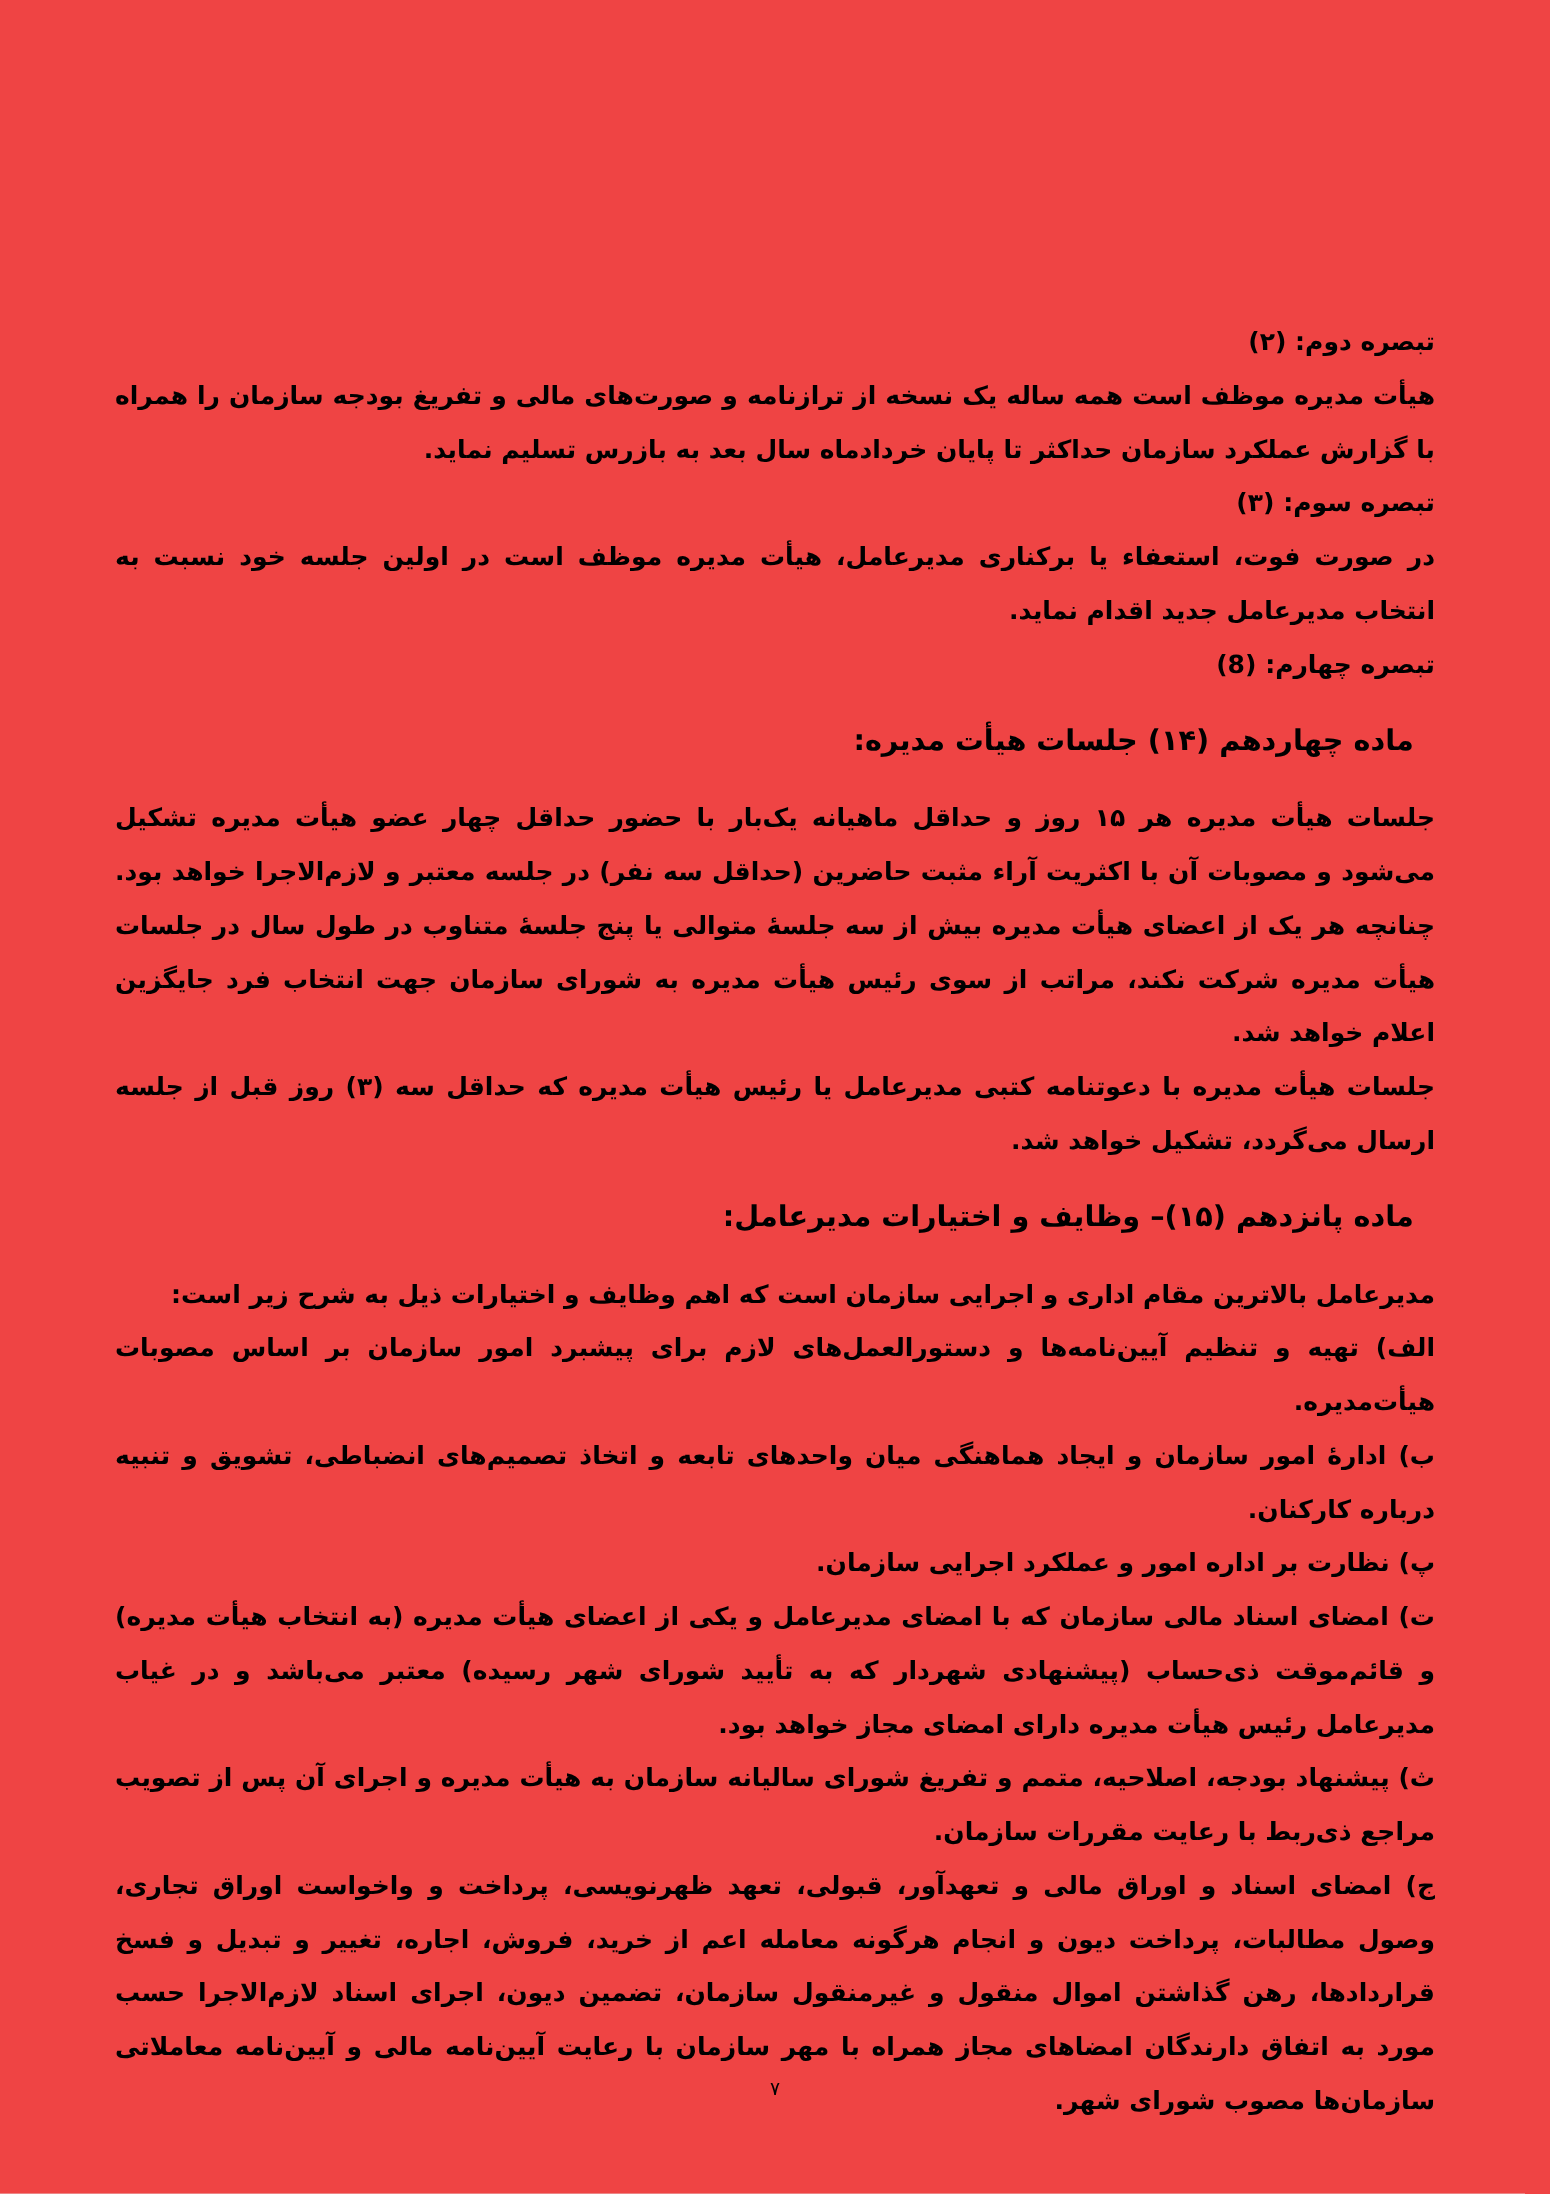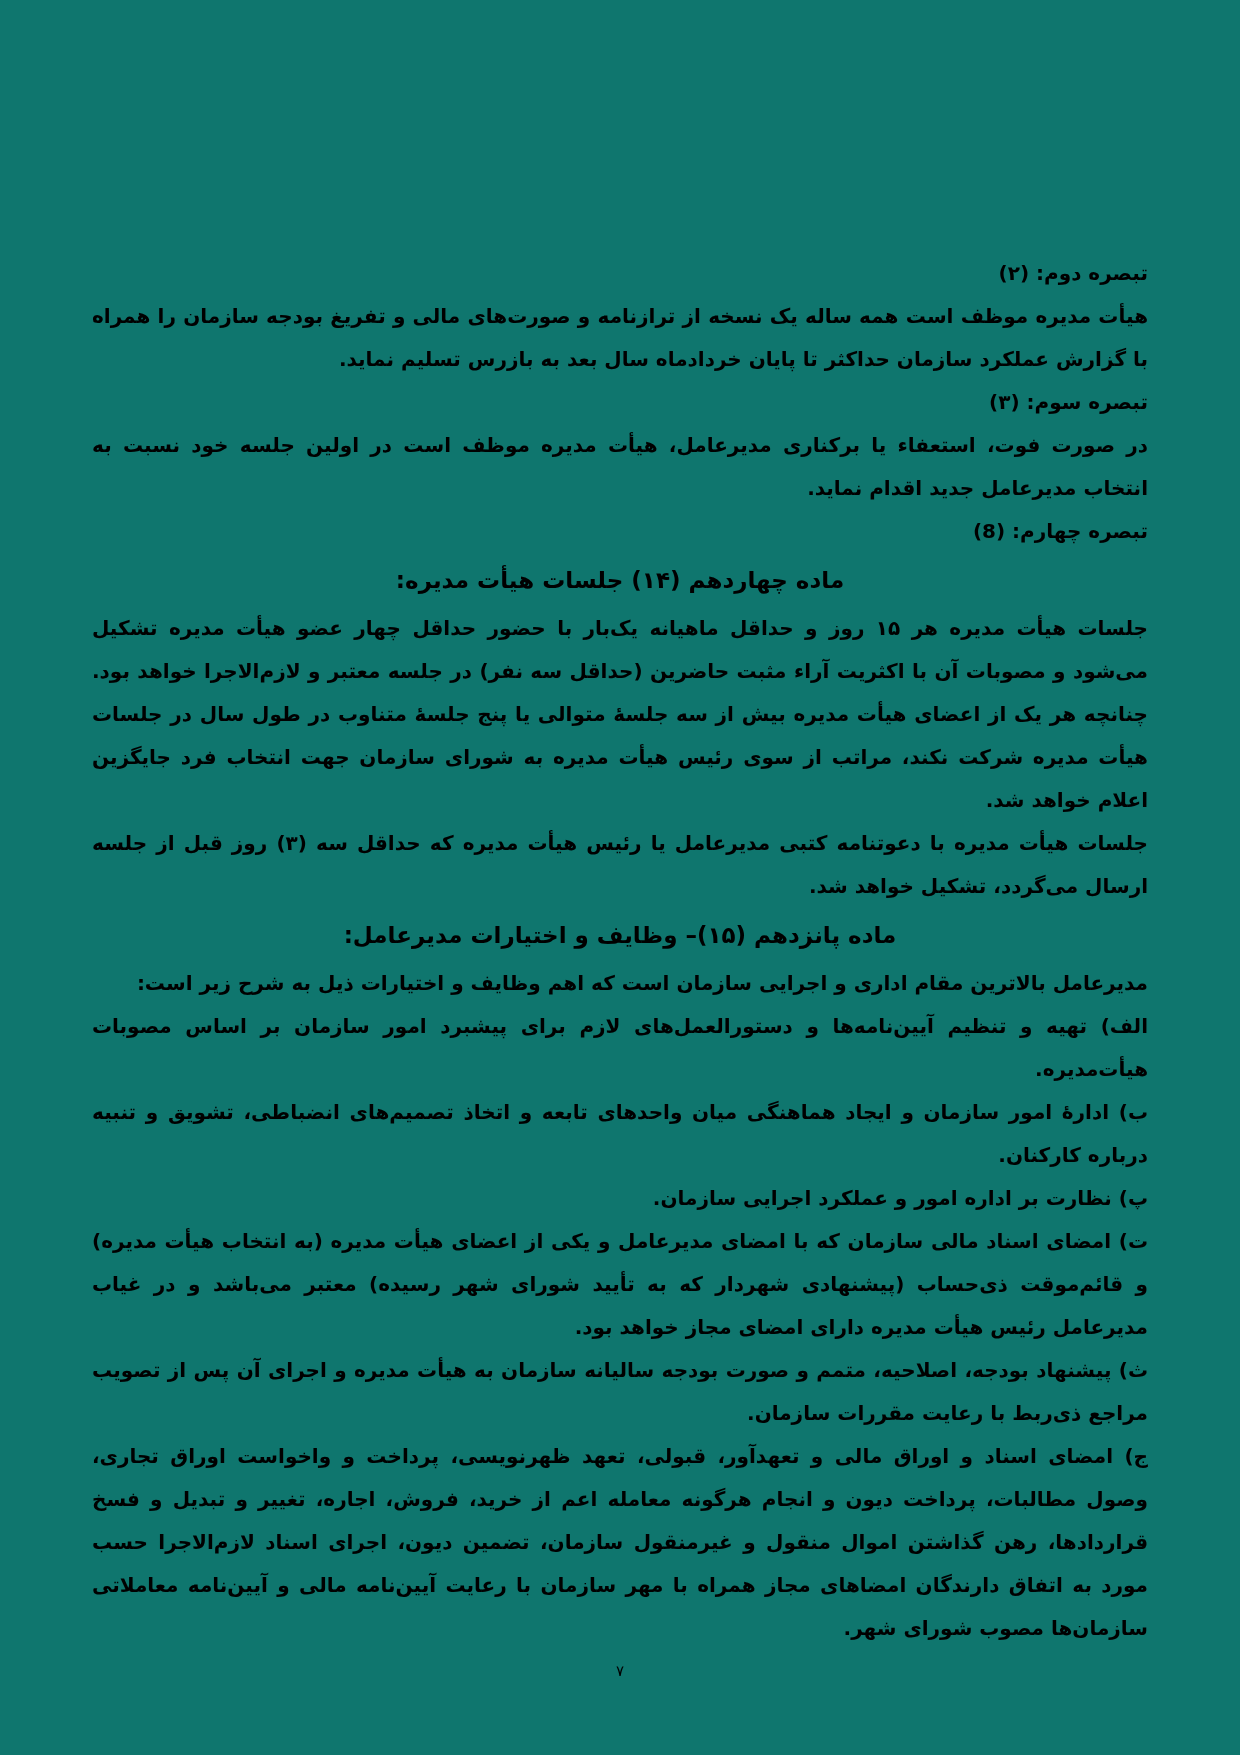--- a/index.html
+++ b/index.html
@@ -5,21 +5,21 @@
   html, body {
     margin: 0;
     padding: 0;
     background: #e8e8e8;
   }
   .page {
     position: relative;
     width: 1240px;
     height: 1755px;
     margin: 0 auto;
-    background: #0f766e;
+    background: #ef4444;
     color: #000000;
     overflow: hidden;
     font-family: "DejaVu Sans", sans-serif;
   }
   .content {
     position: absolute;
     top: 252px;
     right: 92px;
     width: 1056px;
     direction: rtl;
@@ -33,25 +33,25 @@
     text-justify: inter-word;
   }
   .note-heading {
     margin: 0;
     font-size: 20px;
     font-weight: 700;
     line-height: 2.15;
     text-align: right;
   }
   .article-heading {
-    margin: 4px;
+    margin: 17px;
     font-size: 23px;
     font-weight: 800;
     line-height: 2.0;
-    text-align: center;
+    text-align: right;
   }
   .page-number {
     position: absolute;
     top: 1662px;
     left: 0;
     width: 100%;
     text-align: center;
     font-size: 15px;
     font-weight: 400;
     direction: rtl;
@@ -69,17 +69,17 @@
     <p class="note-heading">تبصره چهارم: (8)</p>
     <p class="article-heading">ماده چهاردهم (۱۴) جلسات هیأت مدیره:</p>
     <p class="para">جلسات هیأت مدیره هر ۱۵ روز و حداقل ماهیانه یک‌بار با حضور حداقل چهار عضو هیأت مدیره تشکیل می‌شود و مصوبات آن با اکثریت آراء مثبت حاضرین (حداقل سه نفر) در جلسه معتبر و لازم‌الاجرا خواهد بود. چنانچه هر یک از اعضای هیأت مدیره بیش از سه جلسهٔ متوالی یا پنج جلسهٔ متناوب در طول سال در جلسات هیأت مدیره شرکت نکند، مراتب از سوی رئیس هیأت مدیره به شورای سازمان جهت انتخاب فرد جایگزین اعلام خواهد شد.</p>
     <p class="para">جلسات هیأت مدیره با دعوتنامه کتبی مدیرعامل یا رئیس هیأت مدیره که حداقل سه (۳) روز قبل از جلسه ارسال می‌گردد، تشکیل خواهد شد.</p>
     <p class="article-heading">ماده پانزدهم (۱۵)– وظایف و اختیارات مدیرعامل:</p>
     <p class="para">مدیرعامل بالاترین مقام اداری و اجرایی سازمان است که اهم وظایف و اختیارات ذیل به شرح زیر است:</p>
     <p class="para">الف) تهیه و تنظیم آیین‌نامه‌ها و دستورالعمل‌های لازم برای پیشبرد امور سازمان بر اساس مصوبات هیأت‌مدیره.</p>
     <p class="para">ب) ادارهٔ امور سازمان و ایجاد هماهنگی میان واحدهای تابعه و اتخاذ تصمیم‌های انضباطی، تشویق و تنبیه درباره کارکنان.</p>
     <p class="para">پ) نظارت بر اداره امور و عملکرد اجرایی سازمان.</p>
     <p class="para">ت) امضای اسناد مالی سازمان که با امضای مدیرعامل و یکی از اعضای هیأت مدیره (به انتخاب هیأت مدیره) و قائم‌موقت ذی‌حساب (پیشنهادی شهردار که به تأیید شورای شهر رسیده) معتبر می‌باشد و در غیاب مدیرعامل رئیس هیأت مدیره دارای امضای مجاز خواهد بود.</p>
-    <p class="para">ث) پیشنهاد بودجه، اصلاحیه، متمم و صورت بودجه سالیانه سازمان به هیأت مدیره و اجرای آن پس از تصویب مراجع ذی‌ربط با رعایت مقررات سازمان.</p>
+    <p class="para">ث) پیشنهاد بودجه، اصلاحیه، متمم و تفریغ شورای سالیانه سازمان به هیأت مدیره و اجرای آن پس از تصویب مراجع ذی‌ربط با رعایت مقررات سازمان.</p>
     <p class="para">ج) امضای اسناد و اوراق مالی و تعهدآور، قبولی، تعهد ظهرنویسی، پرداخت و واخواست اوراق تجاری، وصول مطالبات، پرداخت دیون و انجام هرگونه معامله اعم از خرید، فروش، اجاره، تغییر و تبدیل و فسخ قراردادها، رهن گذاشتن اموال منقول و غیرمنقول سازمان، تضمین دیون، اجرای اسناد لازم‌الاجرا حسب مورد به اتفاق دارندگان امضاهای مجاز همراه با مهر سازمان با رعایت آیین‌نامه مالی و آیین‌نامه معاملاتی سازمان‌ها مصوب شورای شهر.</p>
   </div>
   <div class="page-number">۷</div>
 </div>
 
 </body></html>

